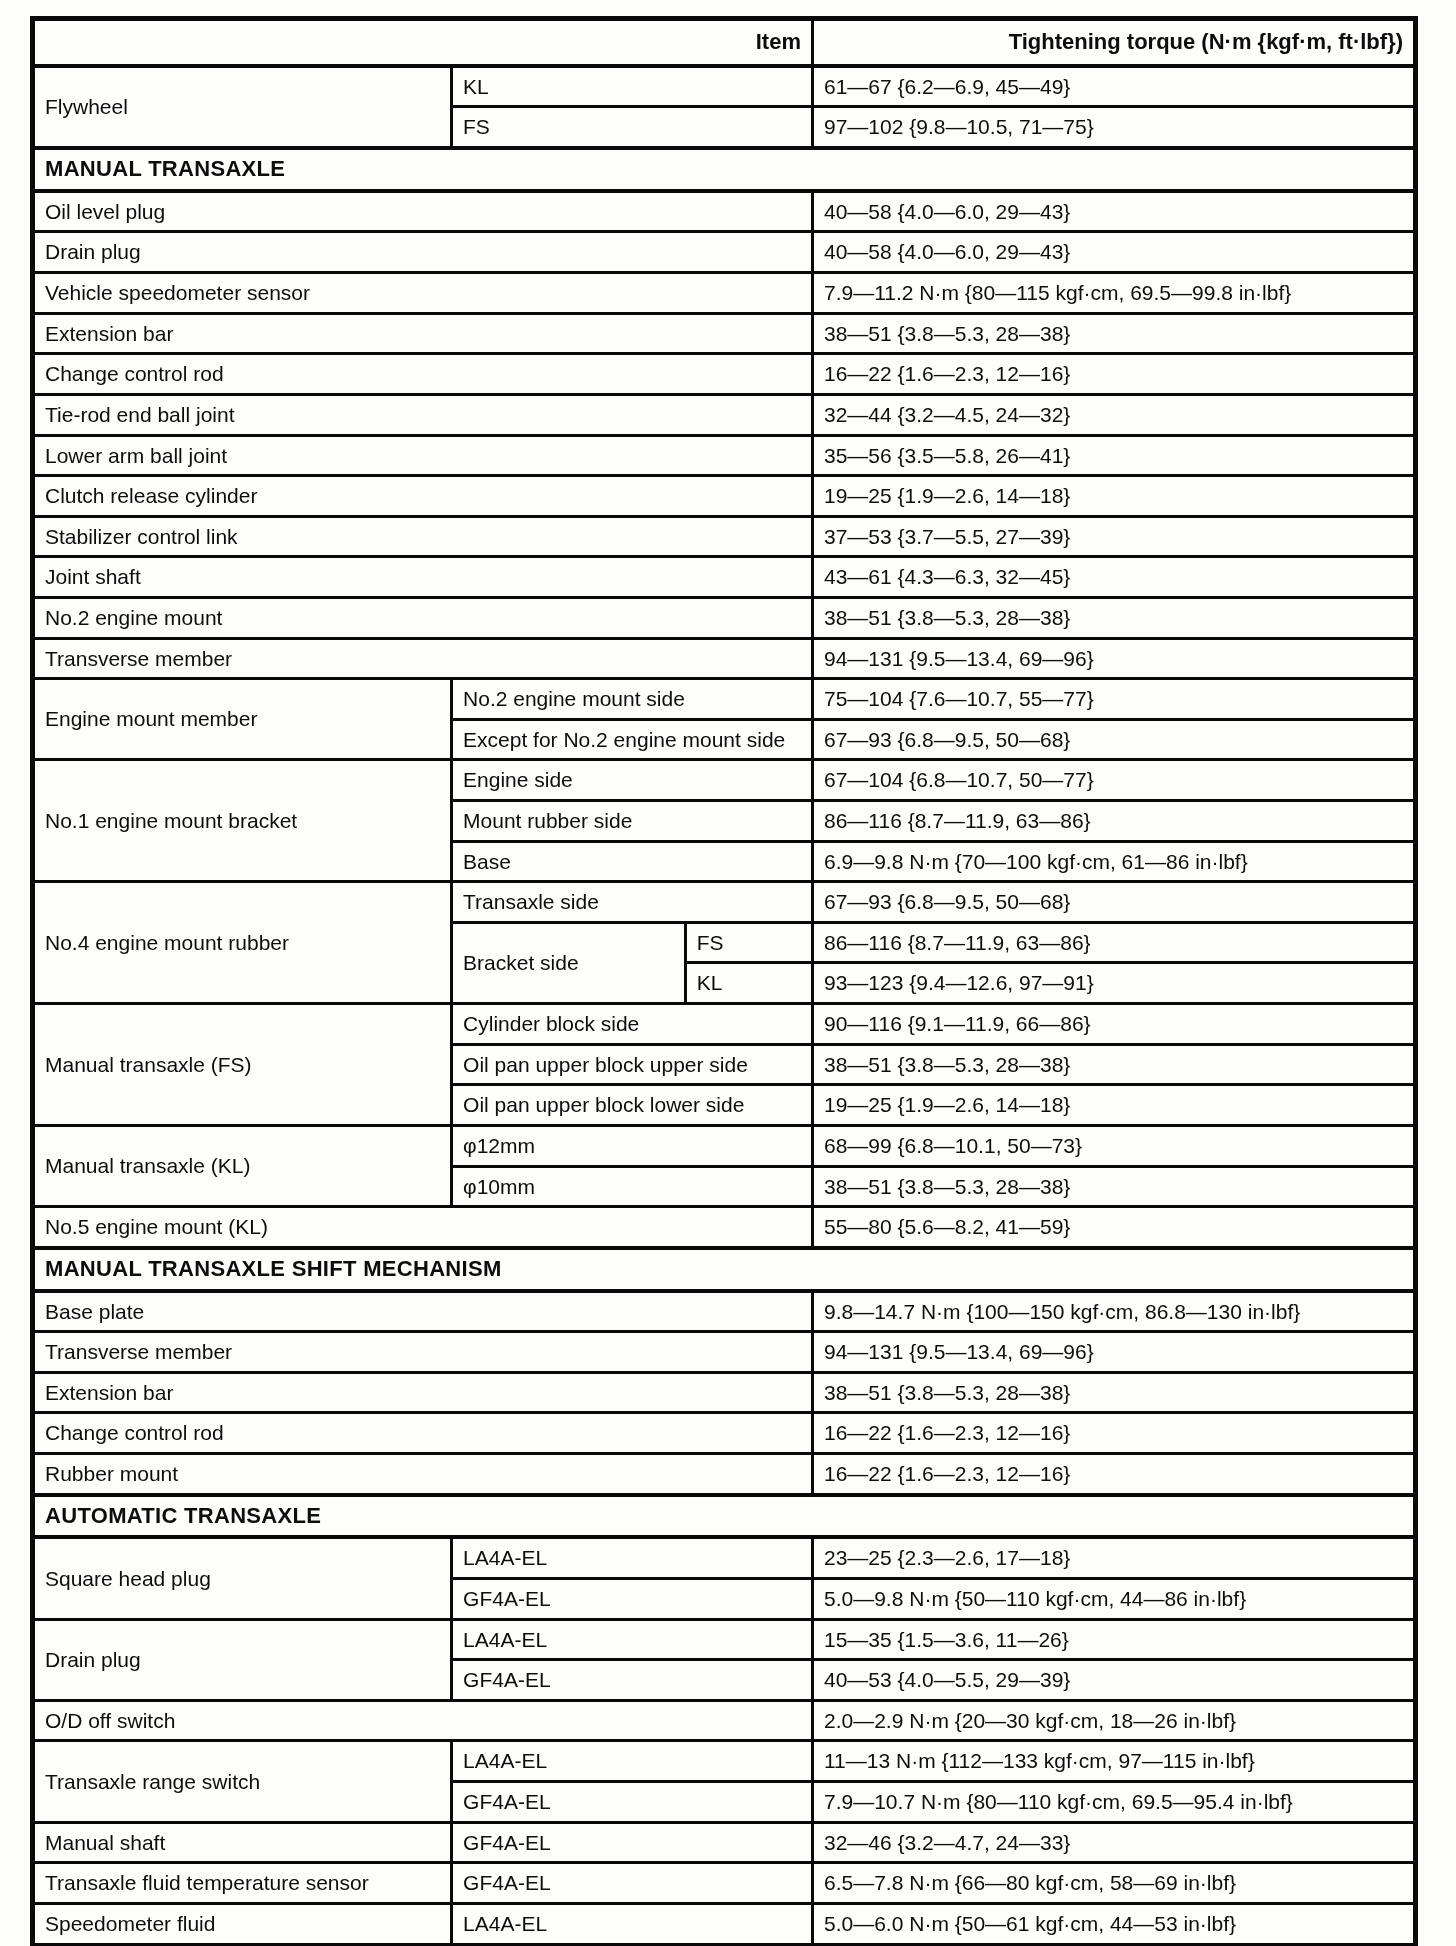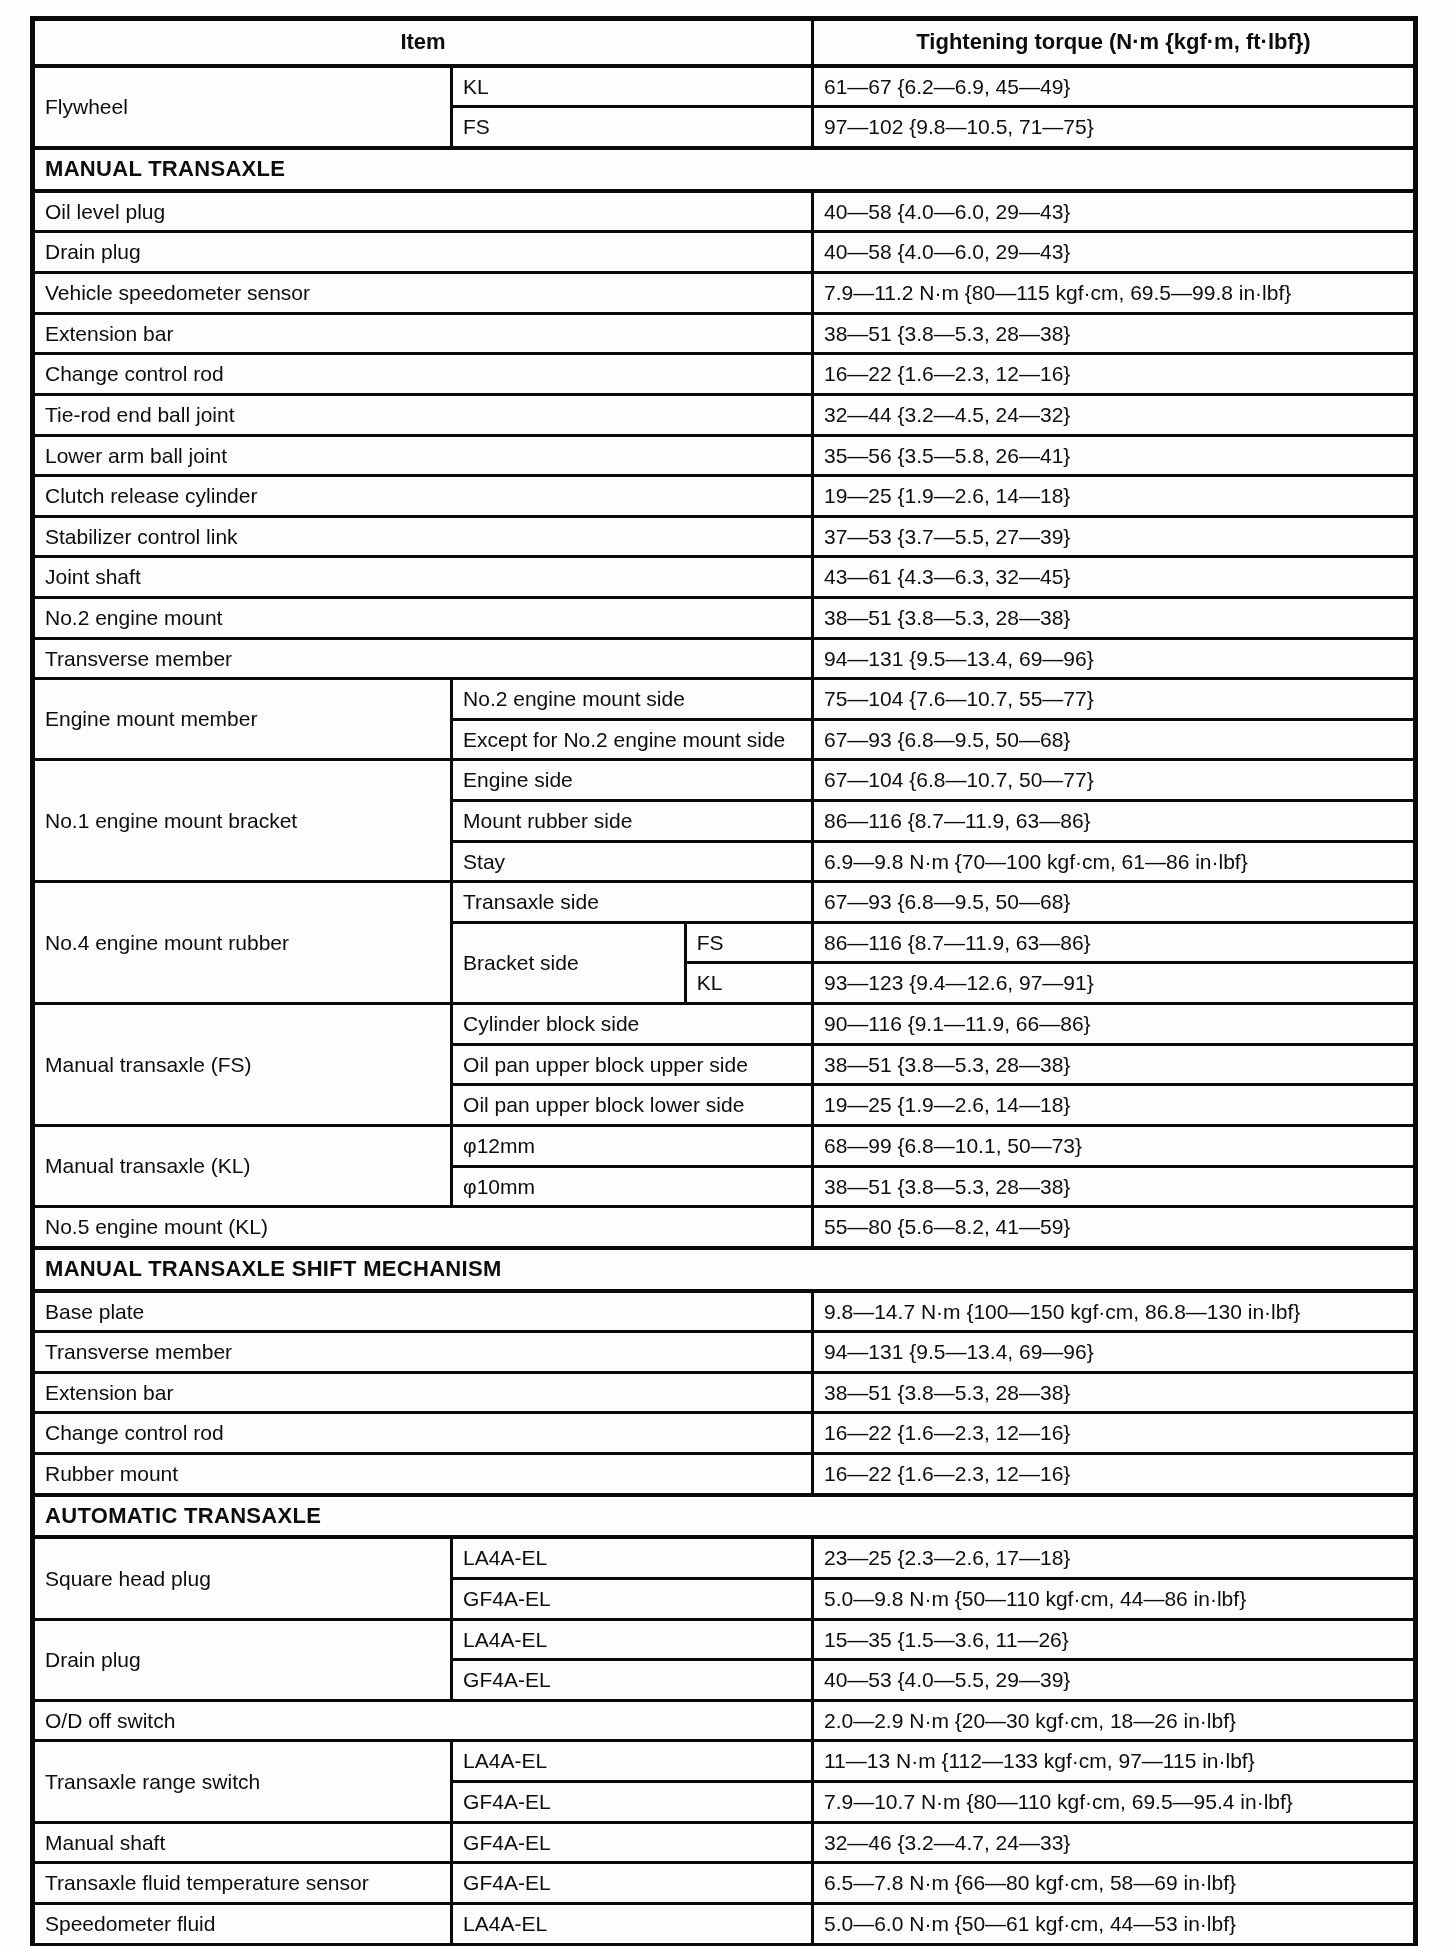--- a/index.html
+++ b/index.html
@@ -23,21 +23,21 @@
   th,td{
     border:3px solid #0a0a0a;
     font-size:21px;
     line-height:1.22;
     padding:6px 10px;
     overflow:hidden;
   }
   th{
     font-weight:bold;
     font-size:22px;
-    text-align:center;
+    text-align:right;
     padding:8px 10px;
     border-bottom-width:4px;
   }
   td.item, td.sub, td.sub2{text-align:left;}
   td.tq{}
   tr.section td{
     font-weight:bold;
     font-size:22px;
     letter-spacing:.3px;
     padding:6px 10px;
@@ -137,21 +137,21 @@
   <tr>
         <td class="item" rowspan="3">No.1 engine mount bracket</td>
         <td class="sub" colspan="2">Engine side</td>
         <td class="tq">67—104 {6.8—10.7, 50—77}</td>
       </tr>
   <tr>
         <td class="sub" colspan="2">Mount rubber side</td>
         <td class="tq">86—116 {8.7—11.9, 63—86}</td>
       </tr>
   <tr>
-        <td class="sub" colspan="2">Stay</td>
+        <td class="sub" colspan="2">Base</td>
         <td class="tq">6.9—9.8 N·m {70—100 kgf·cm, 61—86 in·lbf}</td>
       </tr>
 
   <tr>
         <td class="item" rowspan="3">No.4 engine mount rubber</td>
         <td class="sub" colspan="2">Transaxle side</td>
         <td class="tq">67—93 {6.8—9.5, 50—68}</td>
       </tr>
   <tr>
         <td class="sub" rowspan="2">Bracket side</td>

